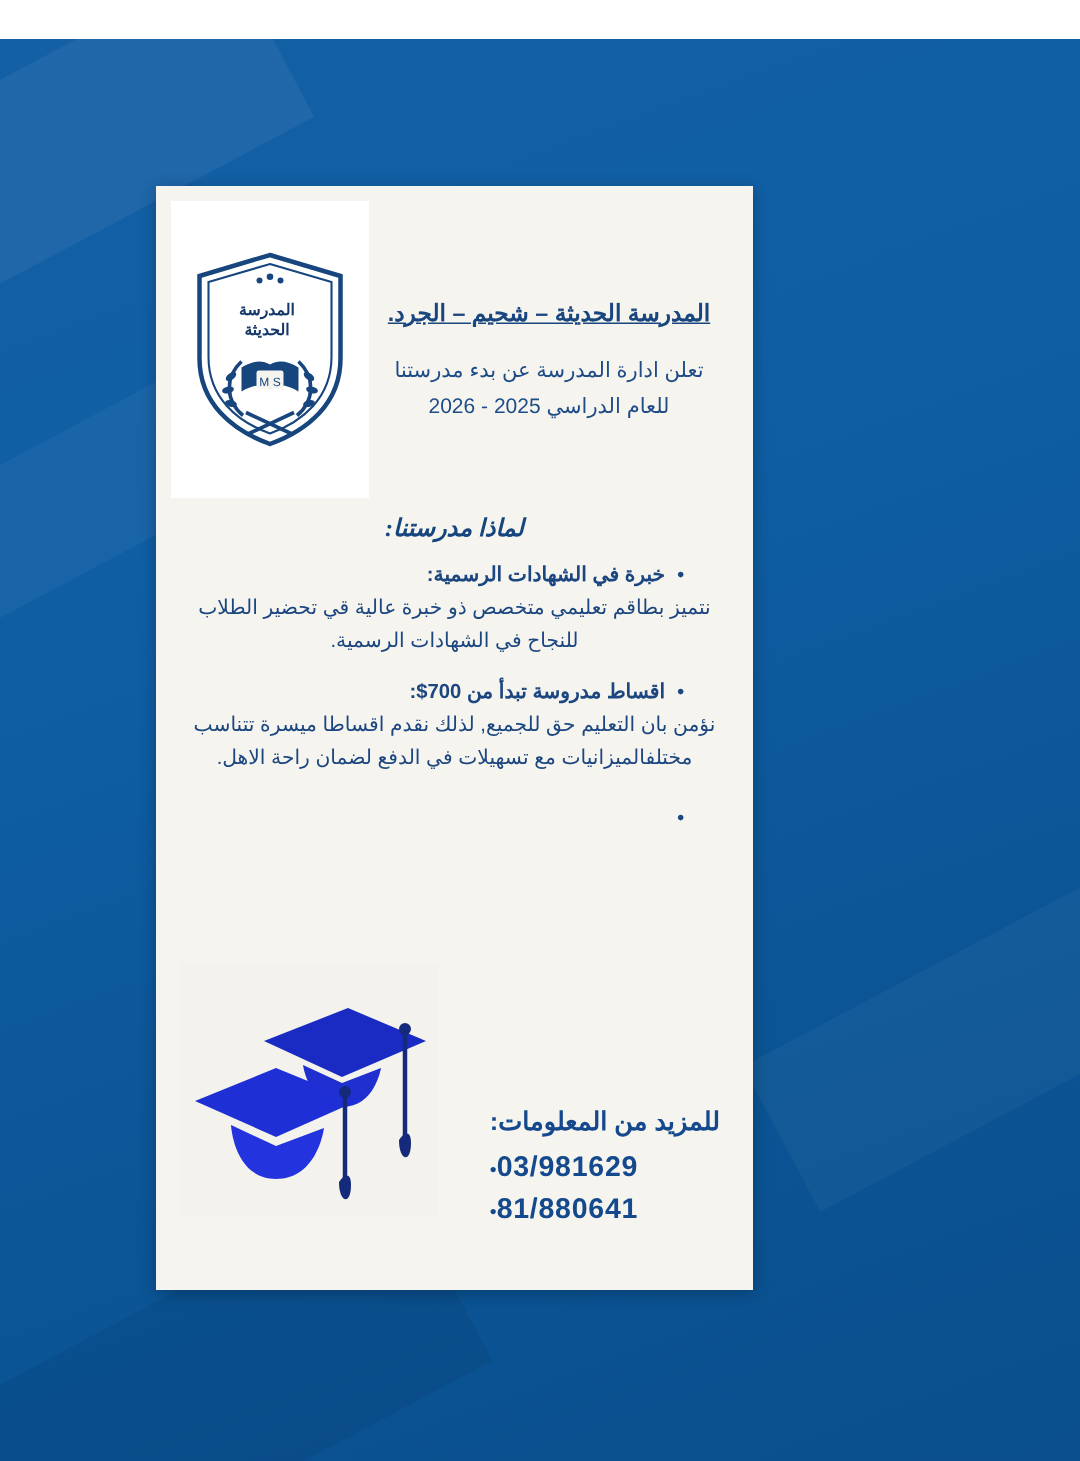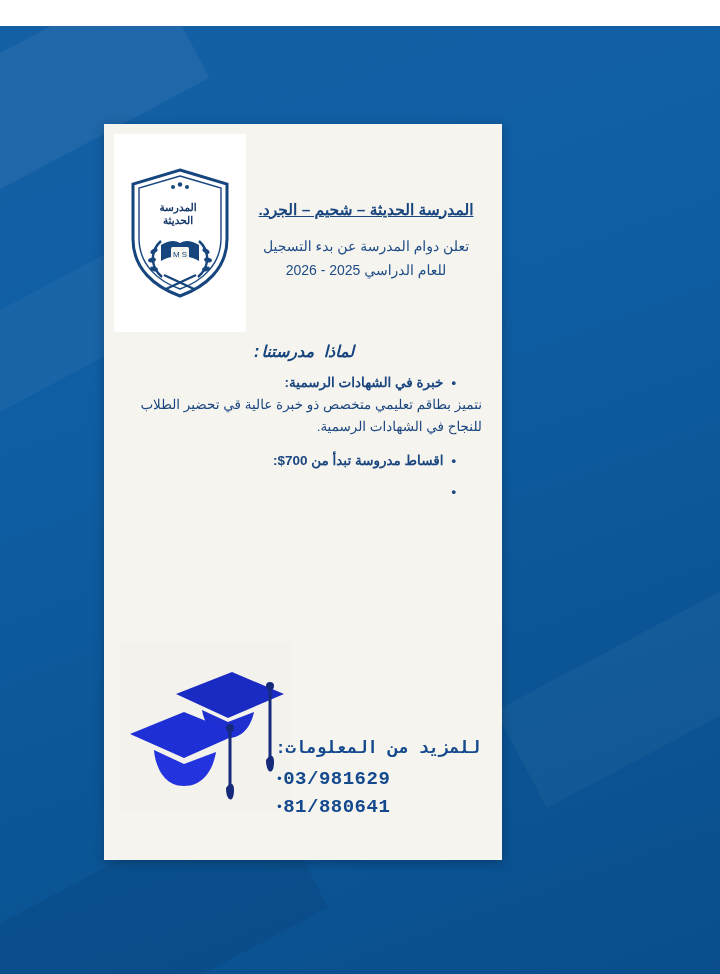--- a/index.html
+++ b/index.html
@@ -114,21 +114,21 @@
     padding: 4px 20px 0 20px;
     direction: rtl;
   }
   .section-heading {
     font-size: 16px;
     font-weight: bold;
     font-style: italic;
     color: #17457e;
     text-align: center;
     margin: 6px 0 10px 0;
-    font-family: Liberation Mono, monospace;
+    font-family: Liberation Serif, serif;
   }
   .bullet-item {
     margin: 0 0 4px 0;
   }
   .bullet-line {
     display: flex;
     flex-direction: row;
     justify-content: flex-start;
     align-items: baseline;
     font-size: 13.5px;
@@ -139,32 +139,31 @@
   }
   .bullet-dot {
     font-size: 13px;
     margin-left: 8px;
     line-height: 1.6;
   }
   .bullet-body {
     font-size: 13.5px;
     color: #1b4680;
     line-height: 1.65;
-    text-align: right;
+    text-align: center;
     margin: 0 0 12px 0;
   }
   .spacer-sm { height: 6px; }
 
   .contact-block {
     position: absolute;
     right: 22px;
     bottom: 36px;
     text-align: right;
     direction: rtl;
-    font-family: Liberation Mono, monospace;
   }
   .contact-title {
     font-size: 17px;
     font-weight: bold;
     color: #14498d;
     margin-bottom: 10px;
   }
   .contact-row {
     display: flex;
     flex-direction: row;
@@ -208,21 +207,21 @@
   <div class="bg-streak s4"></div>
 
   <div class="top-bar"></div>
 
   <div class="flyer">
 
     <div class="header">
 
       <div class="title-block">
         <div class="flyer-title">المدرسة الحديثة – شحيم – الجرد.</div>
-        <p class="subtitle">تعلن دوام المدرسة عن بدء التسجيل</p>
+        <p class="subtitle">تعلن ادارة المدرسة عن بدء مدرستنا</p>
         <p class="subtitle">للعام الدراسي 2025 - 2026</p>
       </div>
 
       <div class="logo-box">
         <div class="shield">
           <svg width="104" height="132" viewBox="0 0 104 132" xmlns="http://www.w3.org/2000/svg">
             <path d="M52 3 L99 17 L99 72 C99 102 77 120 52 129 C27 120 5 102 5 72 L5 17 Z" fill="none" stroke="#17457e" stroke-width="3"></path>
             <path d="M52 9 L93 21 L93 71 C93 98 74 114 52 122 C30 114 11 98 11 71 L11 21 Z" fill="none" stroke="#17457e" stroke-width="1.4"></path>
 
             <circle cx="45" cy="20" r="2" fill="#17457e"></circle>
@@ -268,20 +267,21 @@
           <span>خبرة في الشهادات الرسمية:</span>
         </div>
         <p class="bullet-body">نتميز بطاقم تعليمي متخصص ذو خبرة عالية قي تحضير الطلاب للنجاح في الشهادات الرسمية.</p>
       </div>
 
       <div class="bullet-item">
         <div class="bullet-line">
           <span class="bullet-dot">•</span>
           <span>اقساط مدروسة تبدأ من 700$:</span>
         </div>
+        <p class="bullet-body">نؤمن بان التعليم حق للجميع, لذلك نقدم اقساطا ميسرة تتناسب مختلفالميزانيات مع تسهيلات في الدفع لضمان راحة الاهل.</p>
       </div>
 
       <div class="spacer-sm"></div>
 
       <div class="bullet-item">
         <div class="bullet-line">
           <span class="bullet-dot">•</span>
         </div>
       </div>
 

